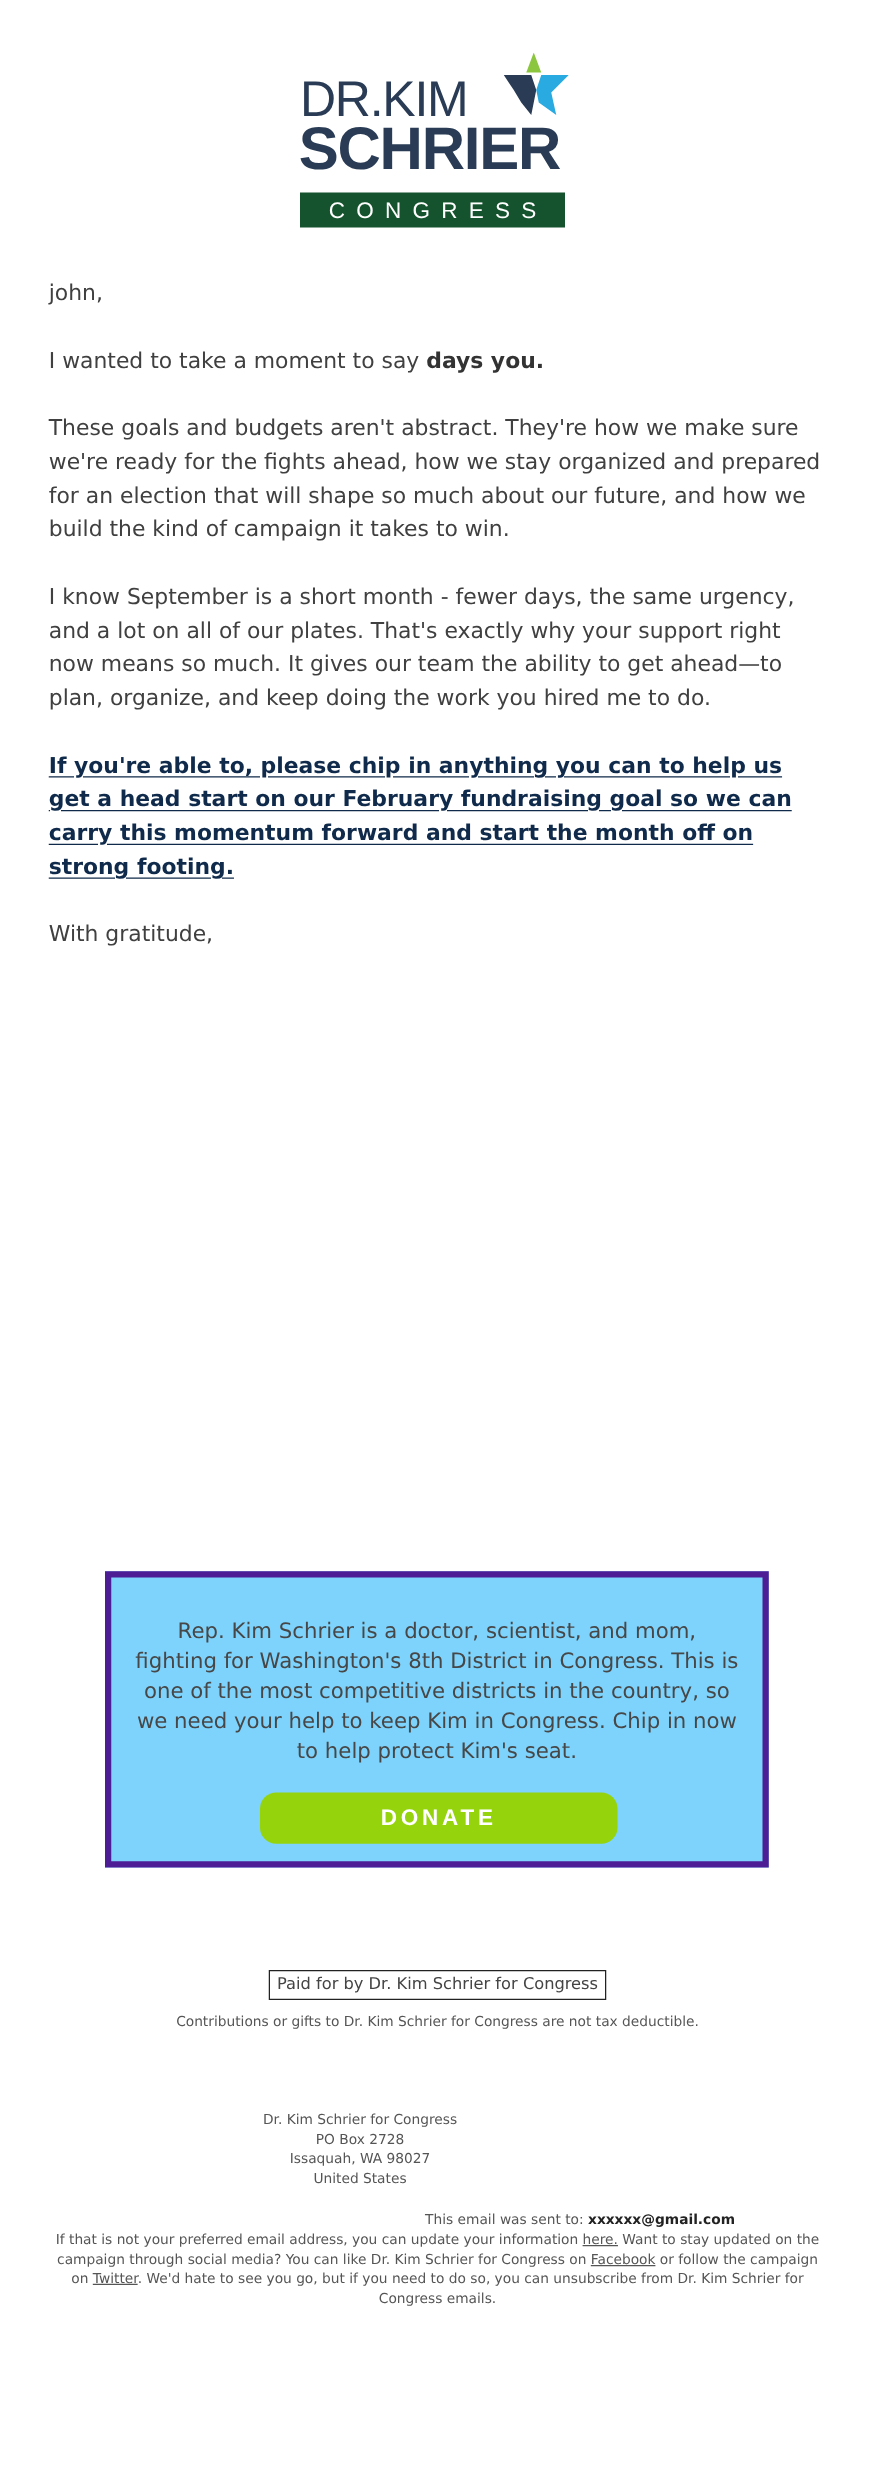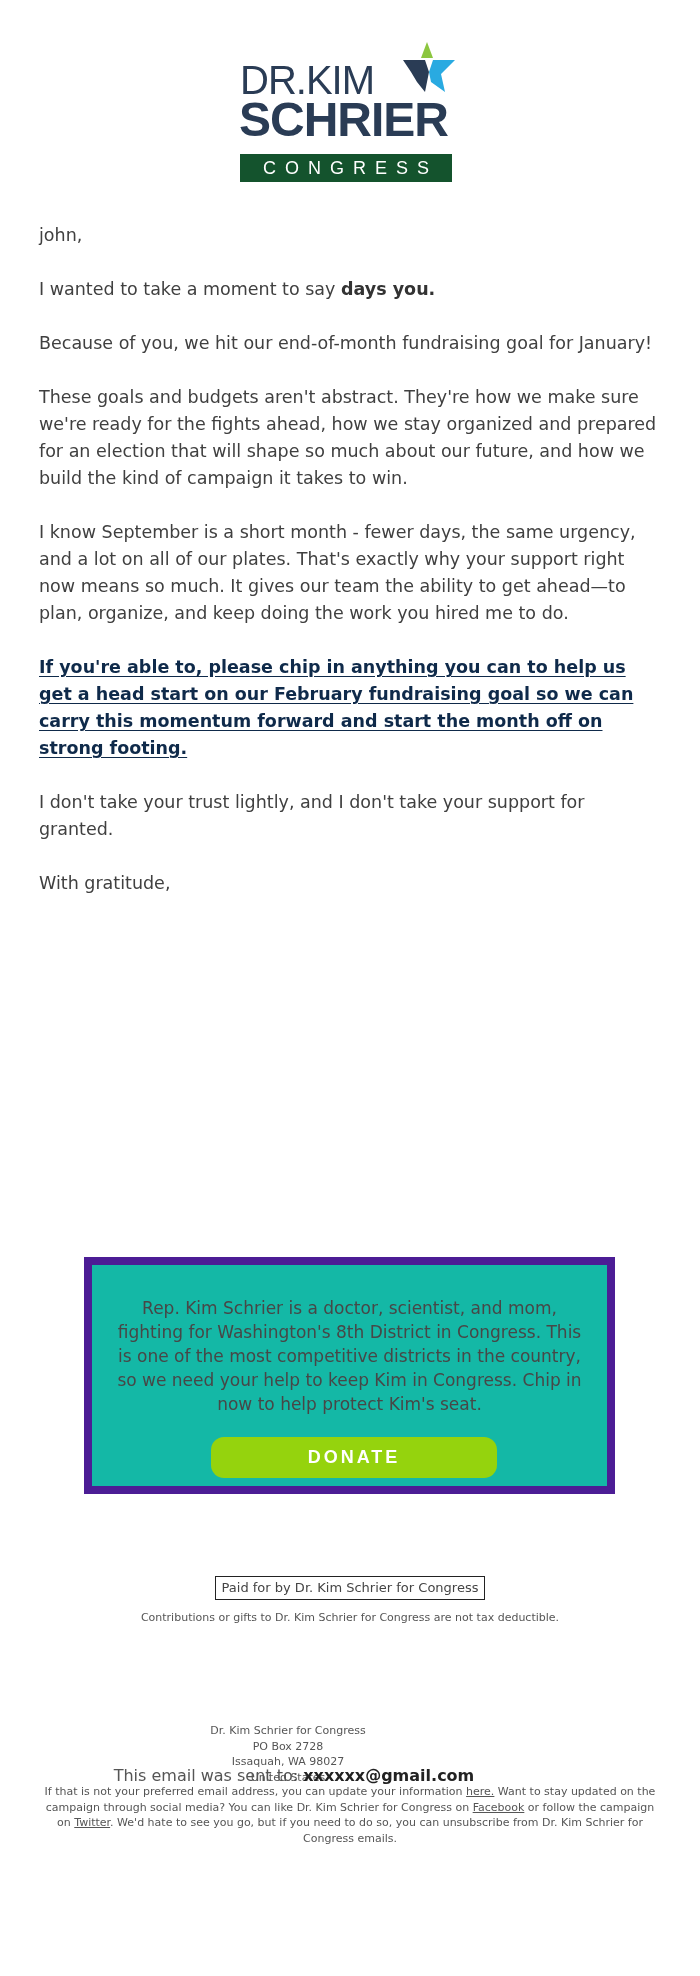--- a/index.html
+++ b/index.html
@@ -81,22 +81,22 @@
     display: block;
   }
 
   
   .callout {
     position: absolute;
     left: 84px;
     top: 1257px;
     width: 531px;
     height: 237px;
-    border: 8px solid #4c1d95;
-    background: #14b8a6;
+    border: 5px solid #4c1d95;
+    background: #7dd3fc;
     text-align: center;
   }
   .callout-text {
     position: absolute;
     left: 18px; right: 18px;
     top: 31px;
     font-size: 17px;
     line-height: 24px;
     color: #474747;
   }
@@ -141,28 +141,27 @@
     color: #555;
   }
   .address {
     position: absolute;
     left: 0; width: 576px;
     top: 1688px;
     text-align: center;
     font-size: 11px;
     line-height: 15.5px;
     color: #555;
-    margin-top: 35px;
   }
   .sent-to {
     position: absolute;
     left: 0; width: 588px;
     top: 1768px;
-    text-align: center;
-    font-size: 16px;
+    text-align: right;
+    font-size: 11px;
     line-height: 15.5px;
     color: #555;
   }
   .sent-to b { color: #222; font-weight: 700; }
   .fine-print {
     position: absolute;
     left: 44px; width: 612px;
     top: 1784px;
     text-align: center;
     font-size: 11px;
@@ -186,27 +185,25 @@
   </svg>
   <div class="logo-line2">SCHRIER</div>
   <div class="logo-bar">CONGRESS</div>
 </div>
 
 <div class="letter">
   <p>john,</p>
   <p>
     <span>I wanted to take a moment to say </span><b>days you.</b>
   </p>
-  <p>Because of you, we hit our end-of-month fundraising goal for January!</p>
   <p>These goals and budgets aren't abstract. They're how we make sure we're ready for the fights ahead, how we stay organized and prepared for an election that will shape so much about our future, and how we build the kind of campaign it takes to win.</p>
   <p>I know September is a short month - fewer days, the same urgency, and a lot on all of our plates. That's exactly why your support right now means so much. It gives our team the ability to get ahead—to plan, organize, and keep doing the work you hired me to do.</p>
   <p>
     <a class="cta-link" href="#">If you're able to, please chip in anything you can to help us get a head start on our February fundraising goal so we can carry this momentum forward and start the month off on strong footing.</a>
   </p>
-  <p>I don't take your trust lightly, and I don't take your support for granted.</p>
   <p>With gratitude,</p>
 </div>
 
 <div class="callout">
   <div class="callout-text">Rep. Kim Schrier is a doctor, scientist, and mom, fighting for Washington's 8th District in Congress. This is one of the most competitive districts in the country, so we need your help to keep Kim in Congress. Chip in now to help protect Kim's seat.</div>
   <div class="donate-btn">DONATE</div>
 </div>
 
 <div class="paid-for">Paid for by Dr. Kim Schrier for Congress</div>
 <div class="tax-note">Contributions or gifts to Dr. Kim Schrier for Congress are not tax deductible.</div>

